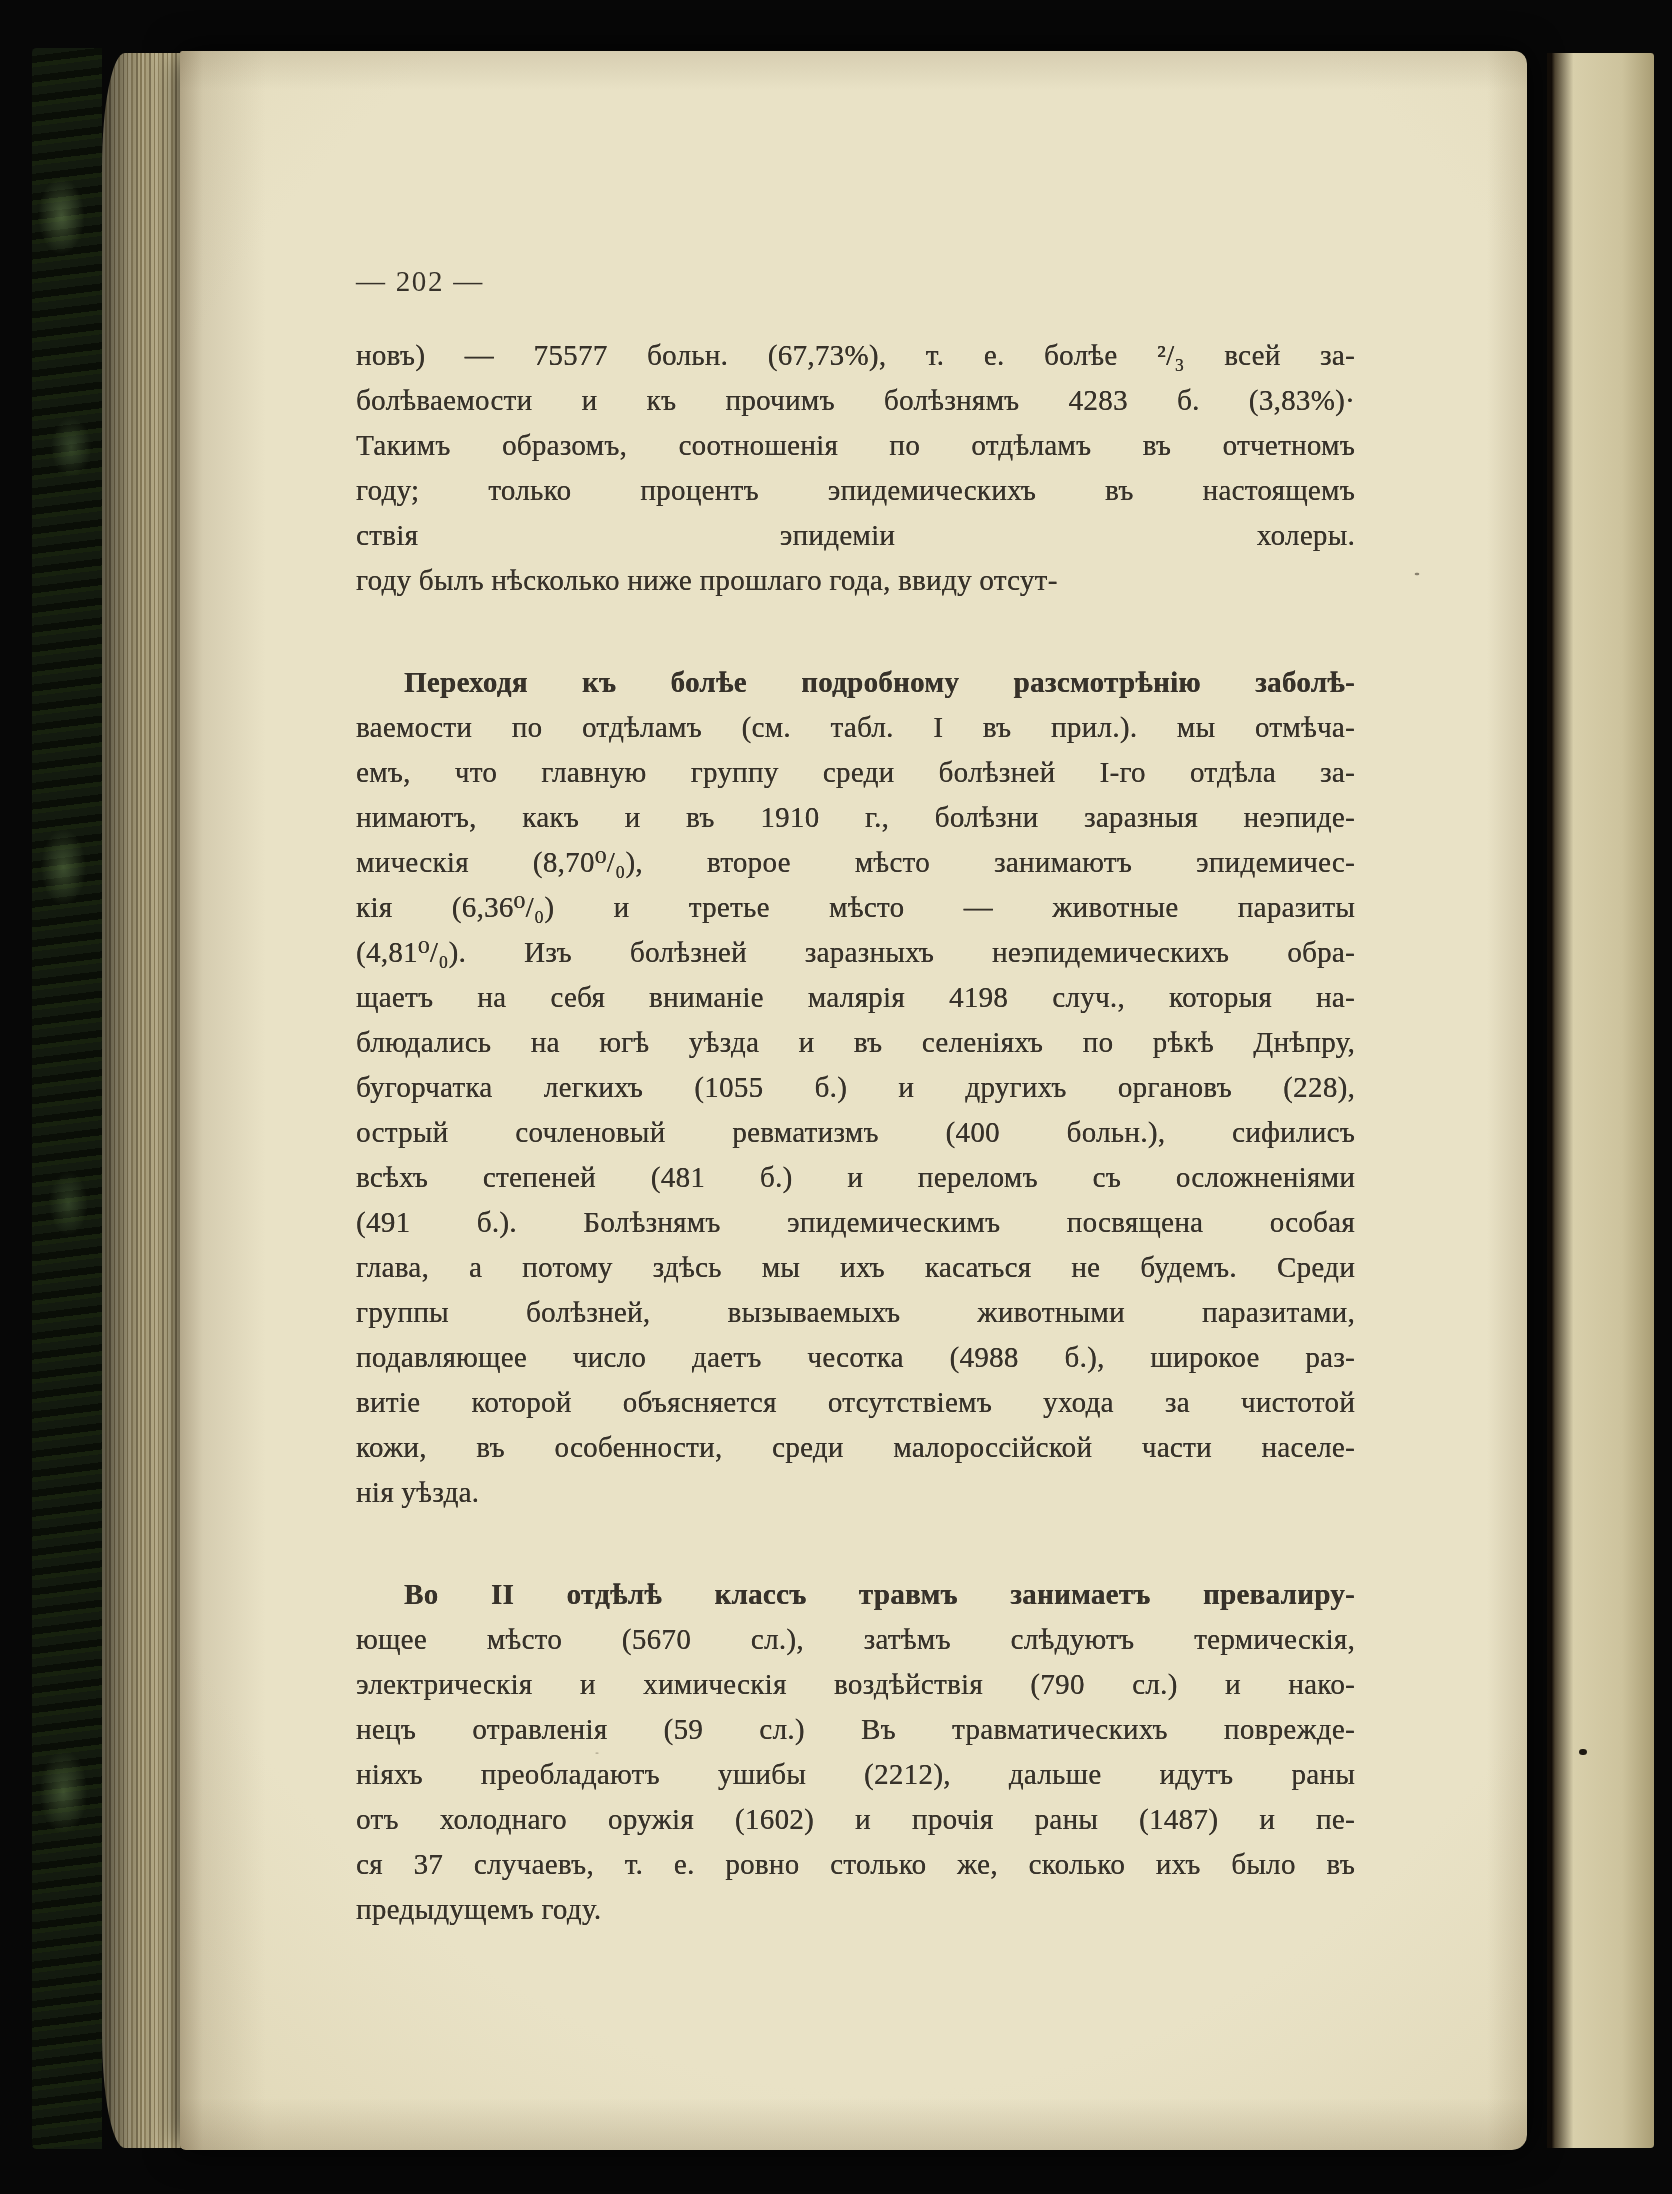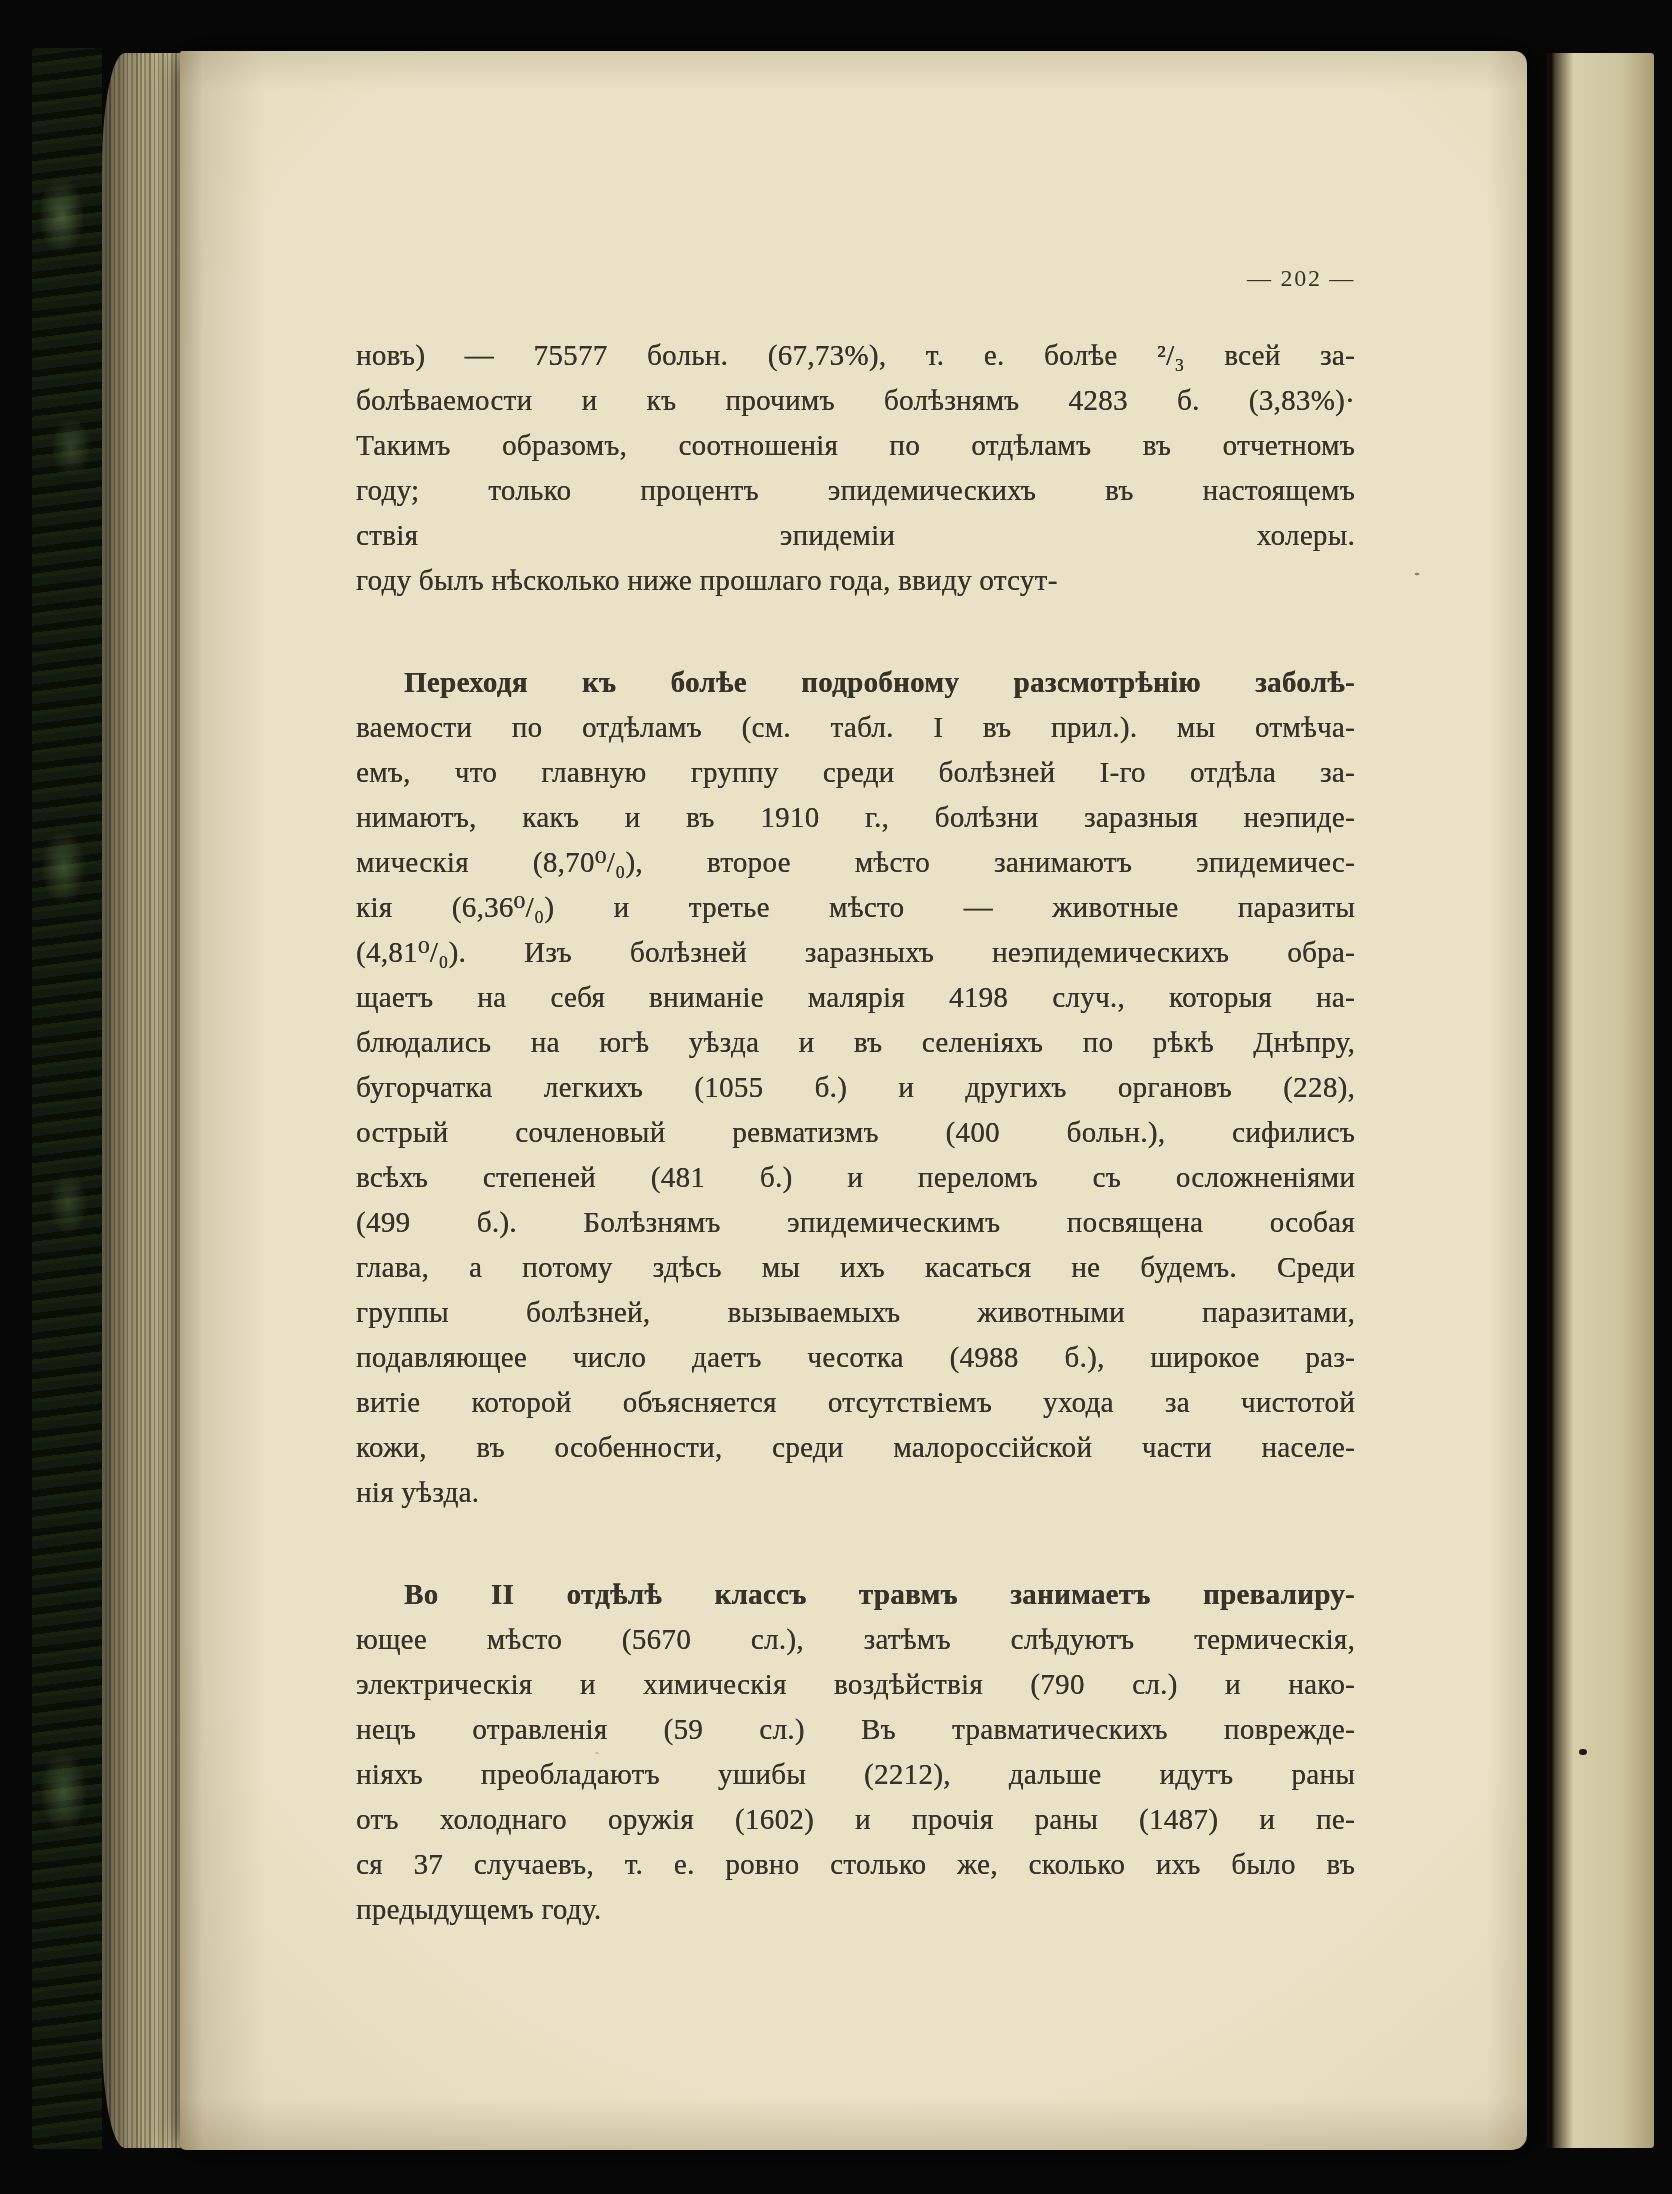--- a/index.html
+++ b/index.html
@@ -59,22 +59,22 @@
       radial-gradient(ellipse 115% 95% at 52% 45%, var(--paper, #e9e2c6) 55%, var(--paper-shadow, #d6cba6) 100%);
     border-radius: 2.3px 12.6px 15px 5.7px;
     box-shadow: 0 0 34px rgba(0,0,0,0.85);
     color: var(--ink, #37322a);
   }
 
   .page-number {
     position: absolute;
     top: 214px; left: 176px;
     width: 999px;
-    text-align: right;
-    font-size: 24px;
+    text-align: left;
+    font-size: 29px;
     letter-spacing: 1.7px;
     color: var(--ink, #37322a);
   }
 
   .text-block {
     position: absolute;
     top: 282px; left: 176px;
     width: 999px;
     font-size: 29px;
     letter-spacing: 0.3px;
@@ -149,21 +149,21 @@
           <div class="line">емъ, что главную группу среди болѣзней I-го отдѣла за-</div>
           <div class="line">нимаютъ, какъ и въ 1910 г., болѣзни заразныя неэпиде-</div>
           <div class="line">мическія (8,70⁰/₀), второе мѣсто занимаютъ эпидемичес-</div>
           <div class="line">кія (6,36⁰/₀) и третье мѣсто — животные паразиты</div>
           <div class="line">(4,81⁰/₀). Изъ болѣзней заразныхъ неэпидемическихъ обра-</div>
           <div class="line">щаетъ на себя вниманіе малярія 4198 случ., которыя на-</div>
           <div class="line">блюдались на югѣ уѣзда и въ селеніяхъ по рѣкѣ Днѣпру,</div>
           <div class="line">бугорчатка легкихъ (1055 б.) и другихъ органовъ (228),</div>
           <div class="line">острый сочленовый ревматизмъ (400 больн.), сифилисъ</div>
           <div class="line">всѣхъ степеней (481 б.) и переломъ съ осложненіями</div>
-          <div class="line">(499 б.). Болѣзнямъ эпидемическимъ посвящена особая</div>
+          <div class="line">(491 б.). Болѣзнямъ эпидемическимъ посвящена особая</div>
           <div class="line">глава, а потому здѣсь мы ихъ касаться не будемъ. Среди</div>
           <div class="line">группы болѣзней, вызываемыхъ животными паразитами,</div>
           <div class="line">подавляющее число даетъ чесотка (4988 б.), широкое раз-</div>
           <div class="line">витіе которой объясняется отсутствіемъ ухода за чистотой</div>
           <div class="line">кожи, въ особенности, среди малороссійской части населе-</div>
           <div class="line">нія уѣзда.</div>
         </div>
       <div class="para indent">
           <div class="line">Во II отдѣлѣ классъ травмъ занимаетъ превалиру-</div>
           <div class="line">ющее мѣсто (5670 сл.), затѣмъ слѣдуютъ термическія,</div>

